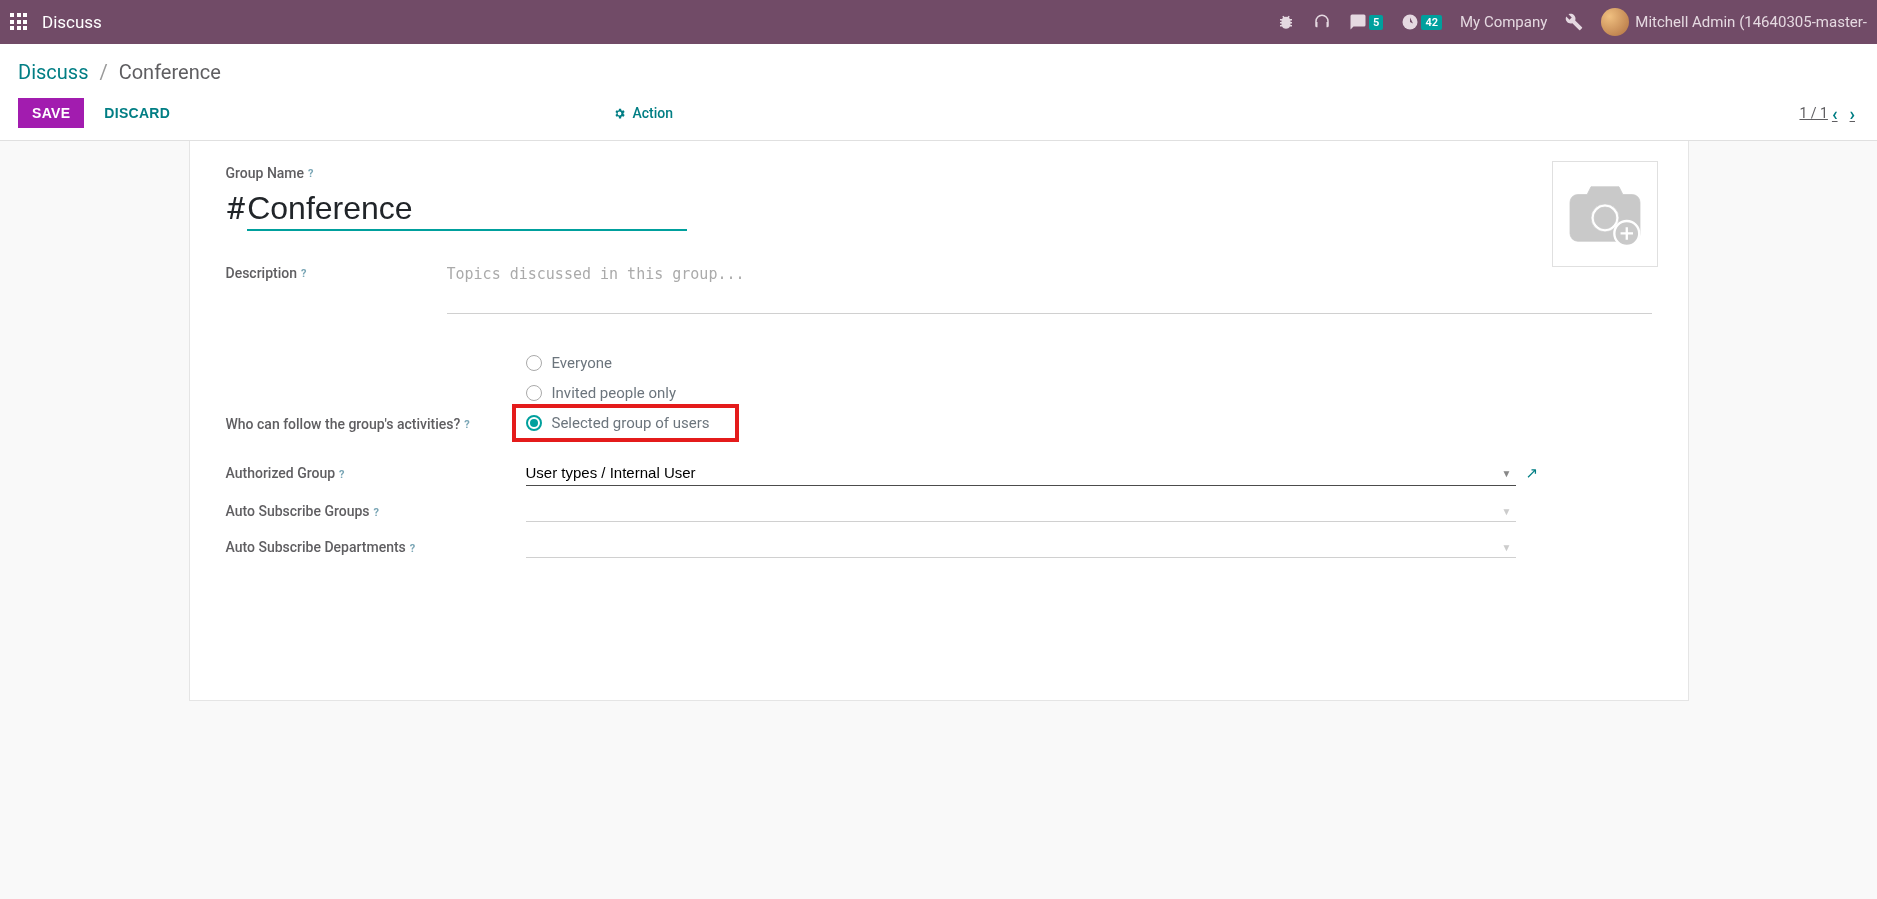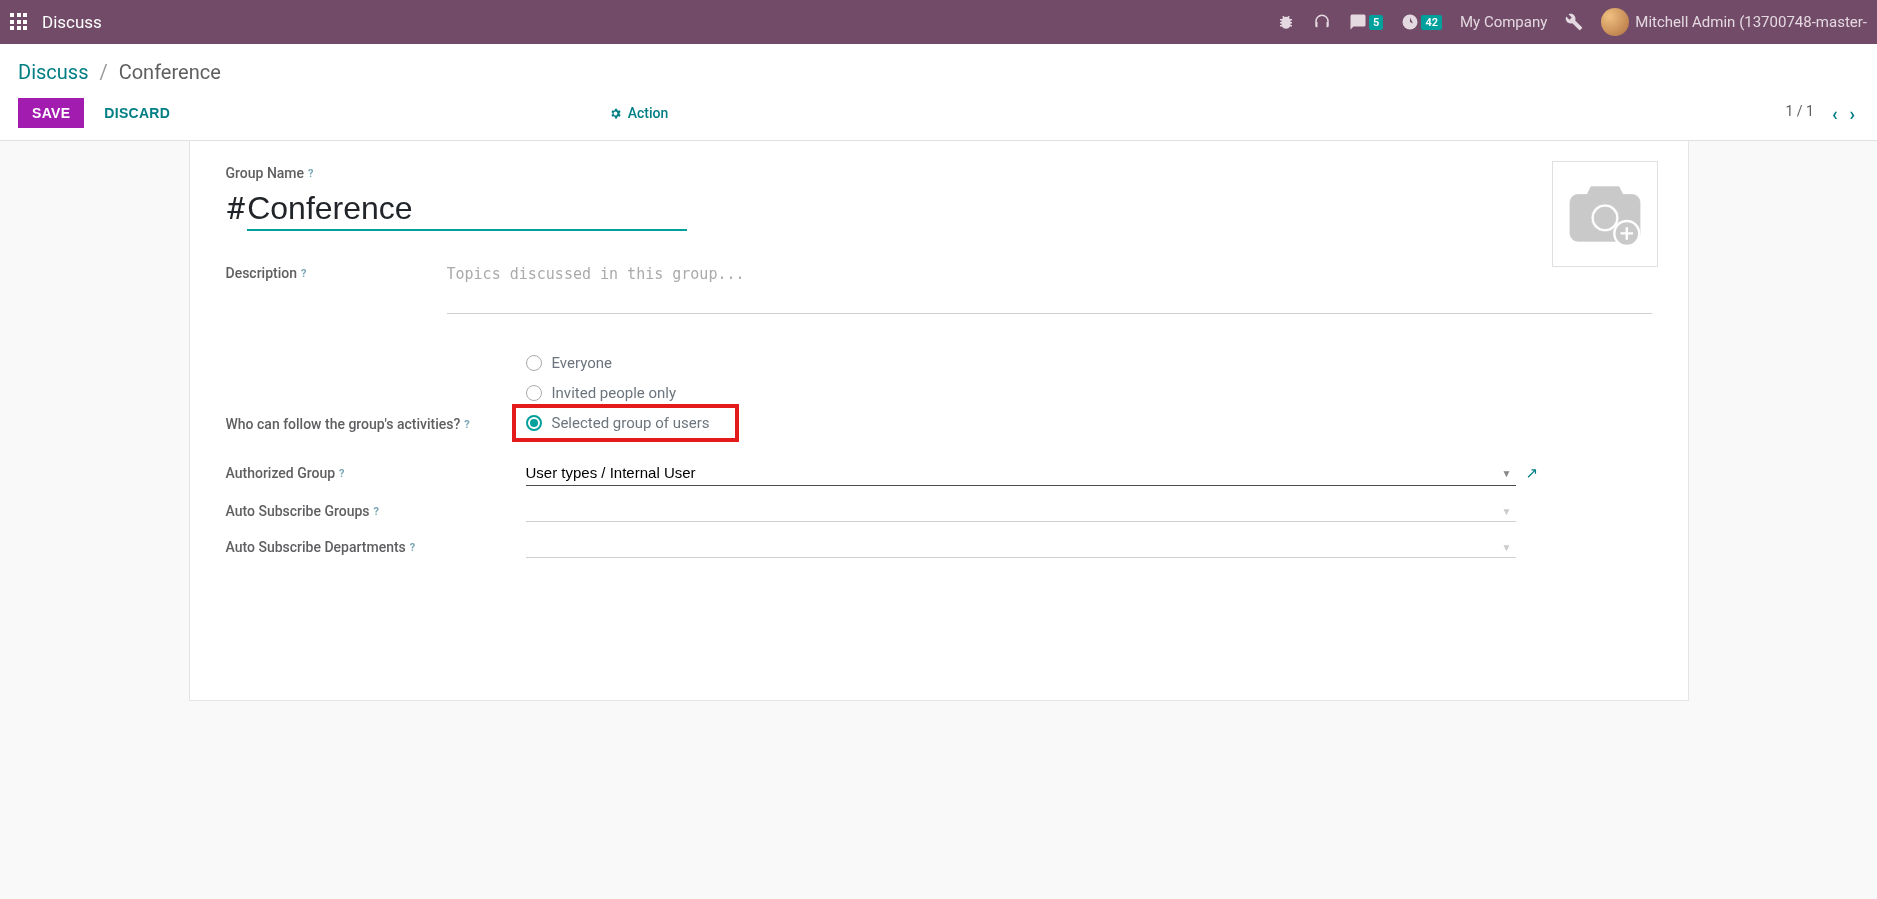--- a/index.html
+++ b/index.html
@@ -22,21 +22,21 @@
   
   .control-panel { background: #fff; border-bottom: 1px solid #e0e0e0; }
   .breadcrumb-row { padding: 16px 18px 8px 18px; font-size: 20px; color: #5f5e61; }
   .breadcrumb-link { color: #017e84; text-decoration: none; }
   .breadcrumb-sep { margin: 0 6px; color: #999; }
   .actions-row { display: flex; align-items: center; padding: 6px 18px 12px 18px; }
   .btn-save { background: #a21caf; color: #fff; border: none; padding: 7px 14px; font-size: 14px; font-weight: 600; cursor: pointer; margin-right: 20px; letter-spacing: 0.3px; }
   .btn-discard { color: #017e84; background: none; border: none; font-size: 14px; font-weight: 600; cursor: pointer; letter-spacing: 0.3px; }
   .action-center { margin-left: auto; margin-right: auto; color: #017e84; font-weight: 500; display: flex; align-items: center; gap: 6px; cursor: pointer; transform: translateX(-80px); }
   .action-center svg { width: 13px; height: 13px; fill: #017e84; }
-  .pager { margin-left: auto; display: flex; gap: 14px; color: #5f5e61; font-size: 14px; }
+  .pager { margin-left: auto; display: flex; align-items: center; gap: 0; color: #5f5e61; font-size: 14px; text-decoration: underline; }
   .pager-arrows { display: flex; gap: 4px; }
   .pager-arrows span { cursor: pointer; color: #017e84; font-size: 18px; font-weight: bold; padding: 0 4px; }
   
   
   .form-wrapper { padding: 0; display: flex; justify-content: center; }
   .form-sheet { background: #fff; border: 1px solid #e5e5e5; border-top: none; width: calc(100% - 150px); max-width: 1500px; padding: 24px 36px 60px 36px; position: relative; min-height: 560px;}
   
   .field-label { color: #5f5e61; font-weight: 500; font-size: 14px; display: inline-flex; align-items: center; gap: 4px; }
   .help-q { color: #79a5b5; font-size: 11px; font-weight: bold; vertical-align: super; }
   
@@ -63,21 +63,21 @@
   .privacy-question { display: flex; align-items: flex-end; margin-bottom: 28px; }
   .privacy-question .field-label { width: 300px; flex-shrink: 0; }
   .radio-group { display: flex; flex-direction: column; gap: 12px; }
   .radio-option { display: flex; align-items: center; gap: 10px; font-size: 15px; color: #6c757d; cursor: pointer; }
   .radio-option.highlighted-box { outline: 4px solid #e41b1b; outline-offset: 6px; padding-right: 20px; display: inline-flex; margin-left: -4px; padding-left: 4px;}
   .radio-input { appearance: none; width: 16px; height: 16px; border: 1px solid #aaa; border-radius: 50%; position: relative; cursor: pointer; flex-shrink: 0;}
   .radio-input:checked { border-color: #00a09d; border-width: 2px;}
   .radio-input:checked::after { content: ''; position: absolute; width: 8px; height: 8px; background: #00a09d; border-radius: 50%; top: 50%; left: 50%; transform: translate(-50%,-50%); }
   
   .form-row { display: flex; align-items: center; margin-bottom: 14px; }
-  .form-row .field-label { width: 300px; flex-shrink: 0; }
+  .form-row .field-label { width: 300px; flex-shrink: 0; align-items: flex-end; }
   .m2o-field { flex: 1; max-width: 990px; border: none; border-bottom: 1px solid #4c4c4c; padding: 4px 20px 4px 0; font-size: 15px; position: relative; background: transparent; }
   .m2o-wrap { position: relative; flex: 1; max-width: 990px; display: flex; align-items: center;}
   .m2o-caret { position: absolute; right: 4px; top: 50%; transform: translateY(-50%); pointer-events: none; color: #888; font-size: 10px;}
   .external-link { color: #017e84; margin-left: 10px; cursor: pointer; font-size: 15px;}
   .m2m-field { flex: 1; max-width: 990px; border: none; border-bottom: 1px solid #d0d0d0; padding: 4px 20px 4px 0; font-size: 15px; min-height: 22px; position: relative; }
   .m2m-wrap { position: relative; flex: 1; max-width: 990px; display: flex; align-items: center;}
   .m2m-caret { position: absolute; right: 4px; top: 50%; transform: translateY(-50%); pointer-events: none; color: #ccc; font-size: 10px;}
 </style>
 </head>
 <body>
@@ -122,21 +122,21 @@
       <span class="badge-green">42</span>
     </span>
     <span class="company-name">My Company</span>
     <span class="navbar-icon">
       <svg viewBox="0 0 24 24">
           <path d="M22.7 19l-9.1-9.1c.9-2.3.4-5-1.5-6.9-2-2-5-2.4-7.4-1.3L9 6 6 9 1.6 4.7C.4 7.1.9 10.1 2.9 12.1c1.9 1.9 4.6 2.4 6.9 1.5l9.1 9.1c.4.4 1 .4 1.4 0l2.3-2.3c.5-.4.5-1.1.1-1.4z"></path>
         </svg>
     </span>
     <span class="user-block">
       <span class="avatar"></span>
-      <span>Mitchell Admin (13700748-master-</span>
+      <span>Mitchell Admin (14640305-master-</span>
     </span>
   </div>
 </div>
 
 <div class="control-panel">
   <div class="breadcrumb-row">
     <a href="#" class="breadcrumb-link">Discuss</a>
     <span class="breadcrumb-sep">/</span>
     <span>Conference</span>
   </div>

